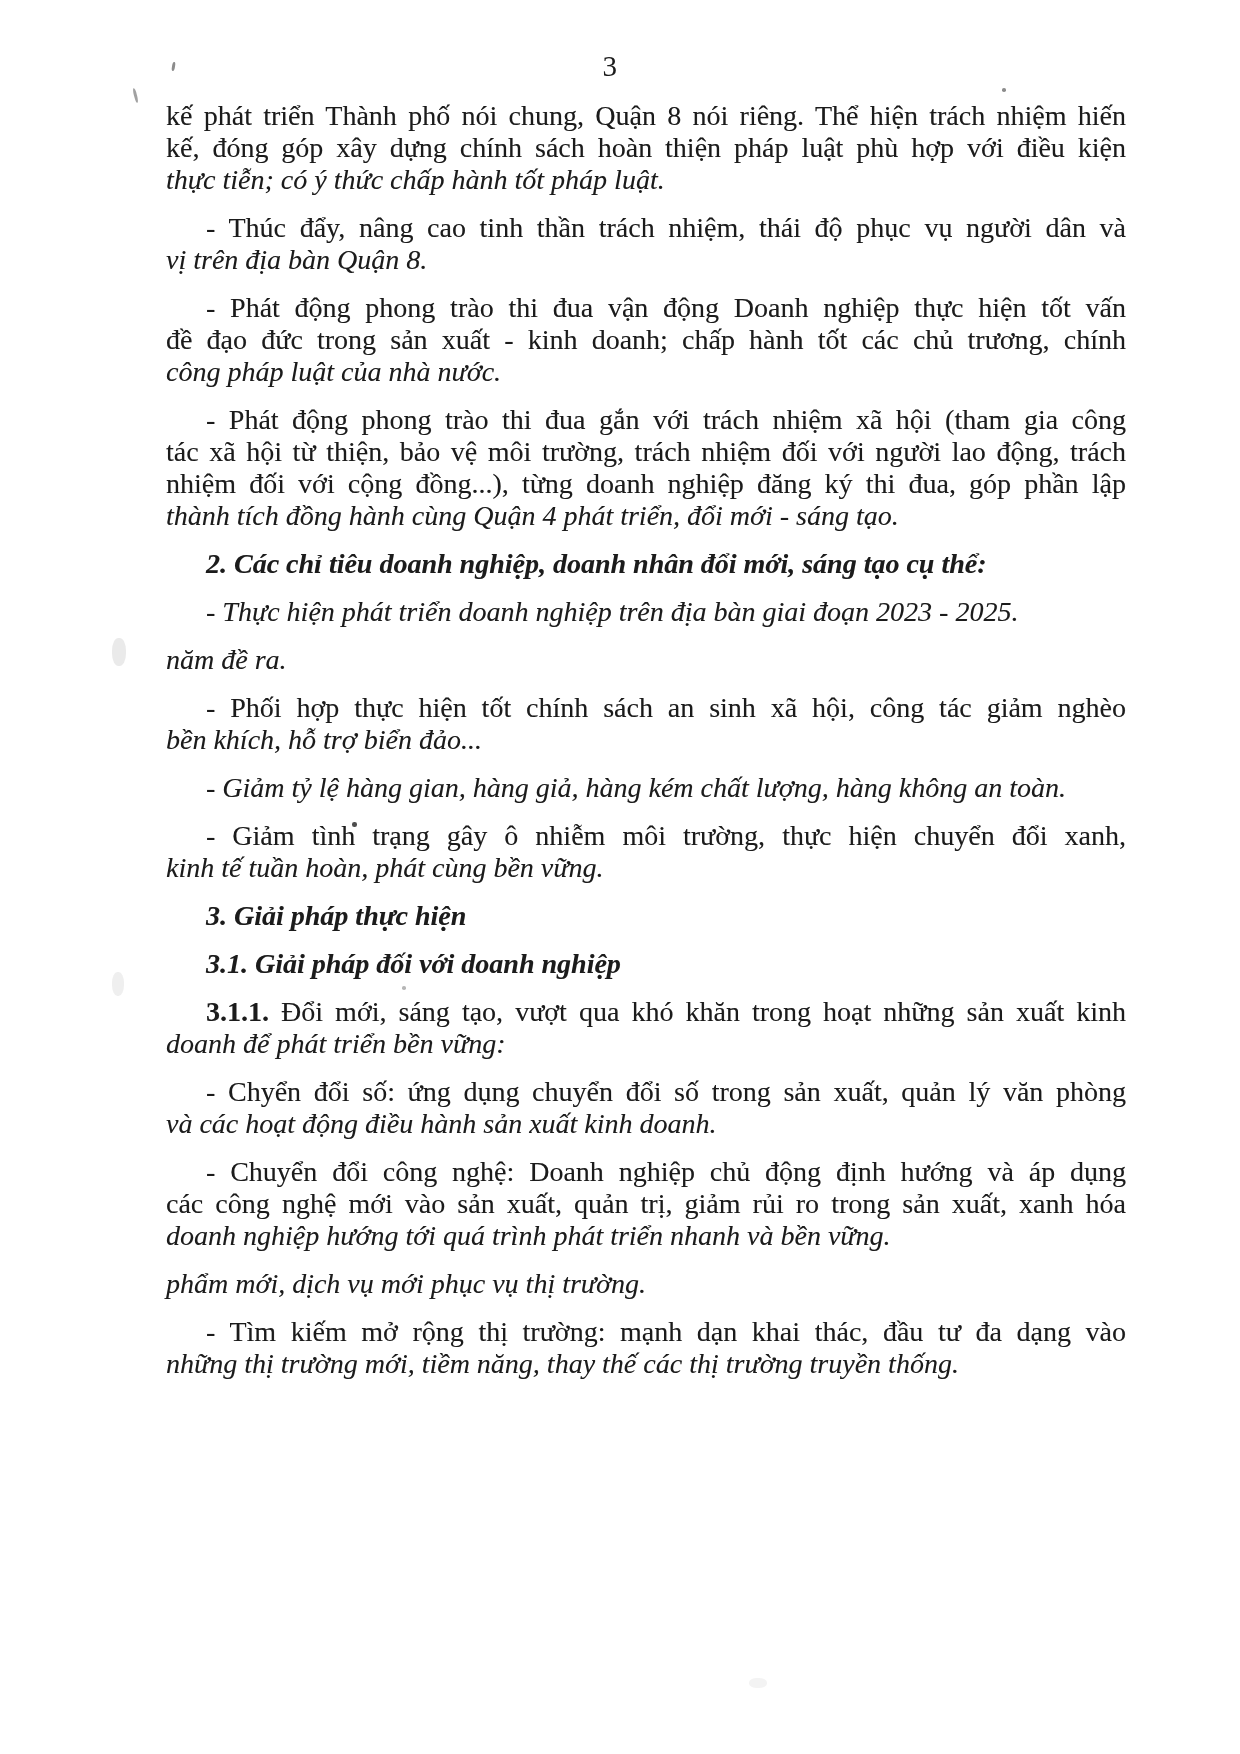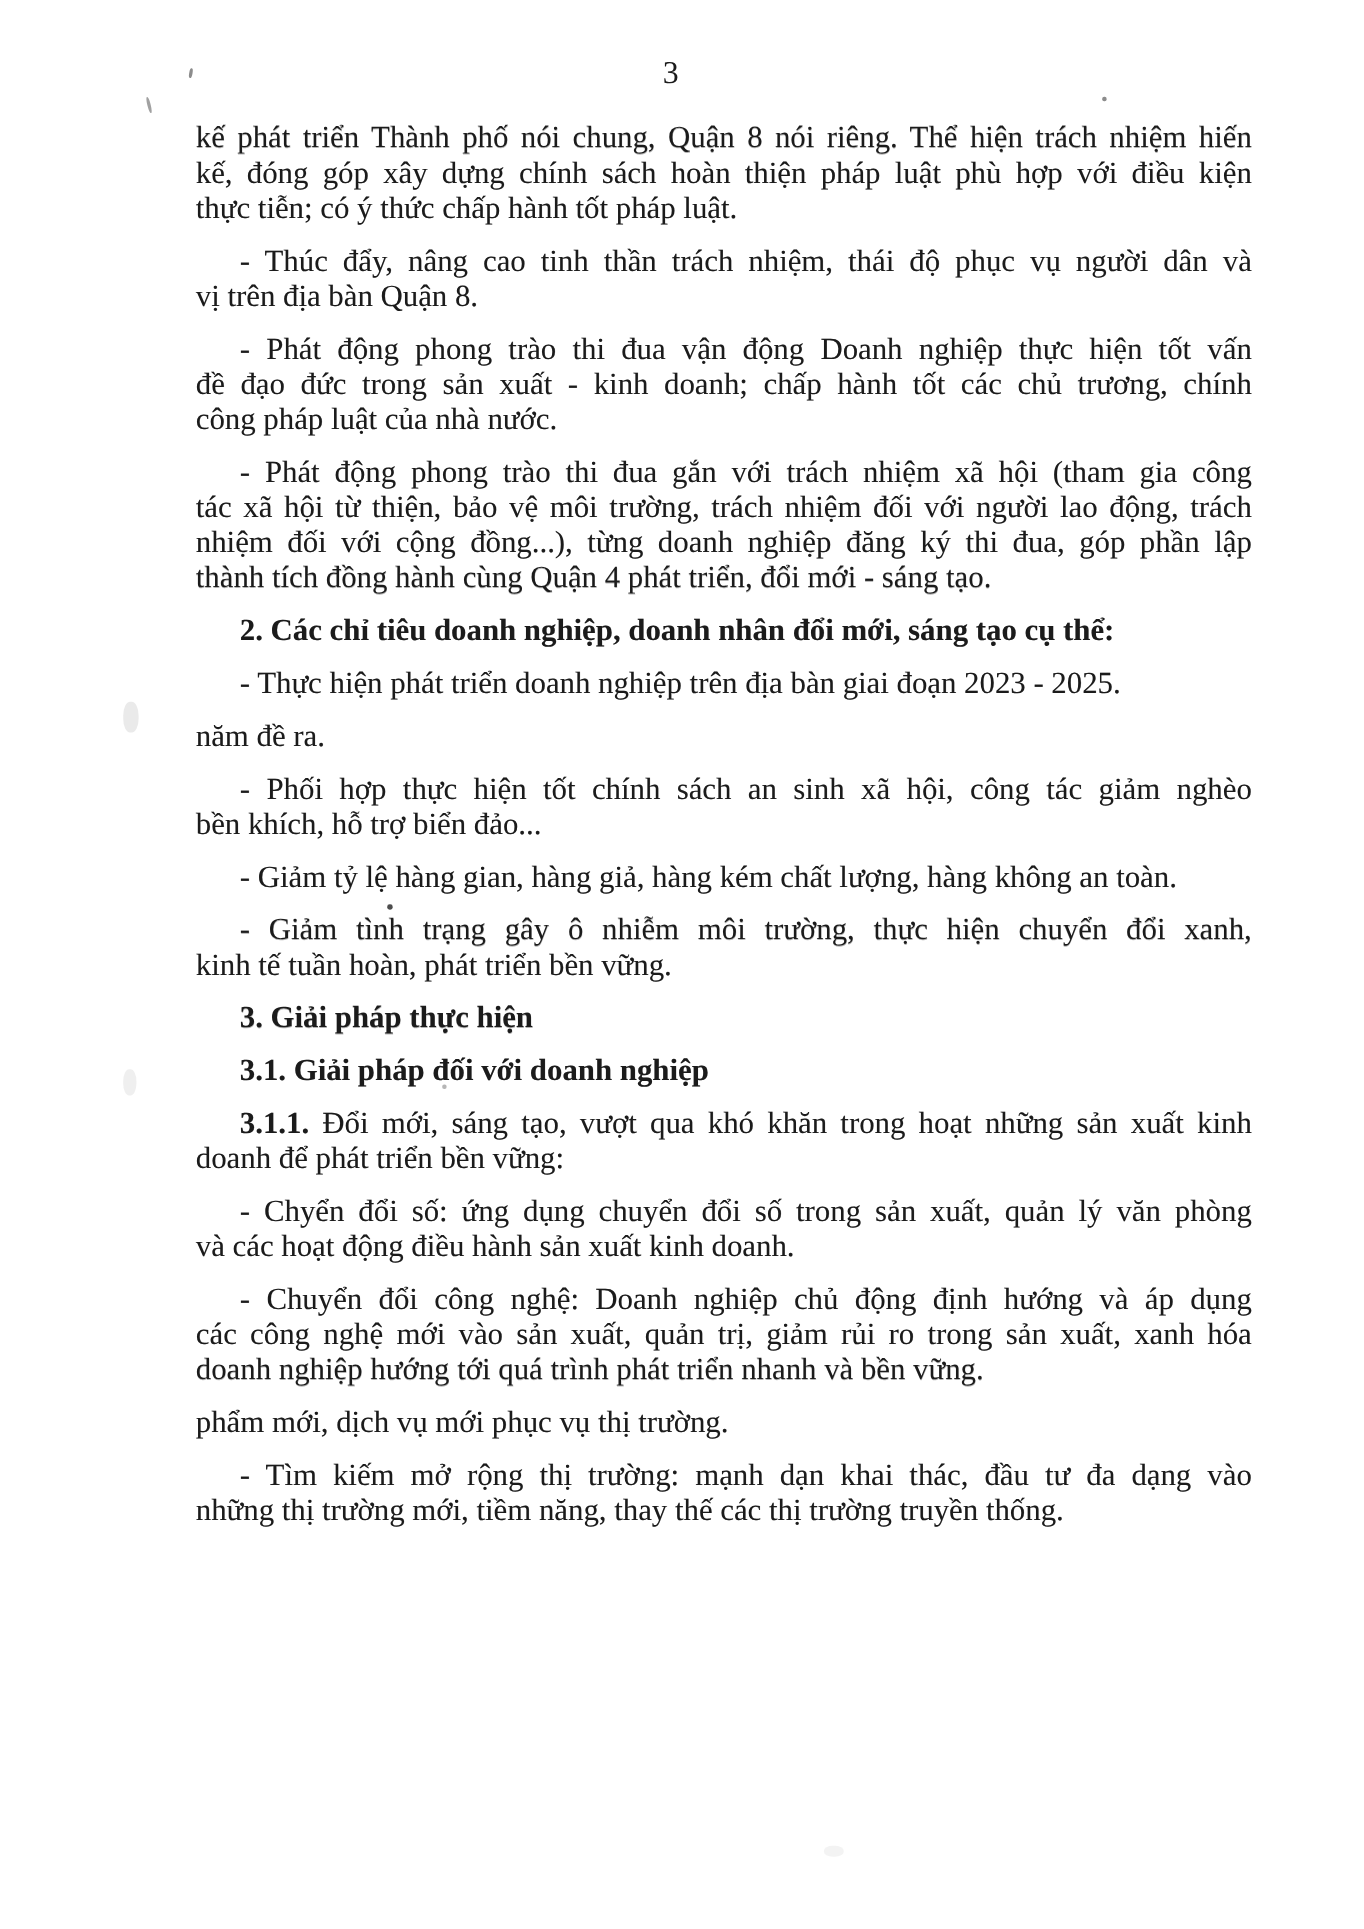--- a/index.html
+++ b/index.html
@@ -22,33 +22,32 @@
     top: 50px;
     left: 0;
     width: 1220px;           
     text-align: center;
     font-size: 29px;
     letter-spacing: 0.5px;
   }
   .doc-body {
     position: absolute;
     left: 166px;
-    top: 110px;
+    top: 100px;
     width: 960px;
-    margin-left: 12px;
   }
   .para {
     font-size: 28px;
     line-height: 32px;
     margin: 0 0 16px 0;
     text-shadow: 0.2px 0.2px 0 rgba(0,0,0,0.30); 
   }
   .para.heading { font-weight: bold; }
   .ln  { text-align: justify; text-align-last: justify; }
-  .ln.last   { text-align-last: left; }
+  .ln.last   { text-align-last: left; font-style: italic; }
   .ln.indent { text-indent: 40px; }
   .speck {
     position: absolute;
     background: #2e2e2e;
     border-radius: 45%;
   }
 </style>
 </head>
 <body>
 
@@ -87,21 +86,21 @@
       </div>
       <div class="para">
         <div class="ln indent">- Phối hợp thực hiện tốt chính sách an sinh xã hội, công tác giảm nghèo</div>
         <div class="ln last">bền khích, hỗ trợ biển đảo...</div>
       </div>
       <div class="para">
         <div class="ln last indent">- Giảm tỷ lệ hàng gian, hàng giả, hàng kém chất lượng, hàng không an toàn.</div>
       </div>
       <div class="para">
         <div class="ln indent">- Giảm tình trạng gây ô nhiễm môi trường, thực hiện chuyển đổi xanh,</div>
-        <div class="ln last">kinh tế tuần hoàn, phát triển bền vững.</div>
+        <div class="ln last">kinh tế tuần hoàn, phát cùng bền vững.</div>
       </div>
       <div class="para heading">
         <div class="ln last indent">3. Giải pháp thực hiện</div>
       </div>
       <div class="para heading">
         <div class="ln last indent">3.1. Giải pháp đối với doanh nghiệp</div>
       </div>
       <div class="para">
         <div class="ln indent"><b>3.1.1.</b><span> Đổi mới, sáng tạo, vượt qua khó khăn trong hoạt những sản xuất kinh</span></div>
         <div class="ln last">doanh để phát triển bền vững:</div>

